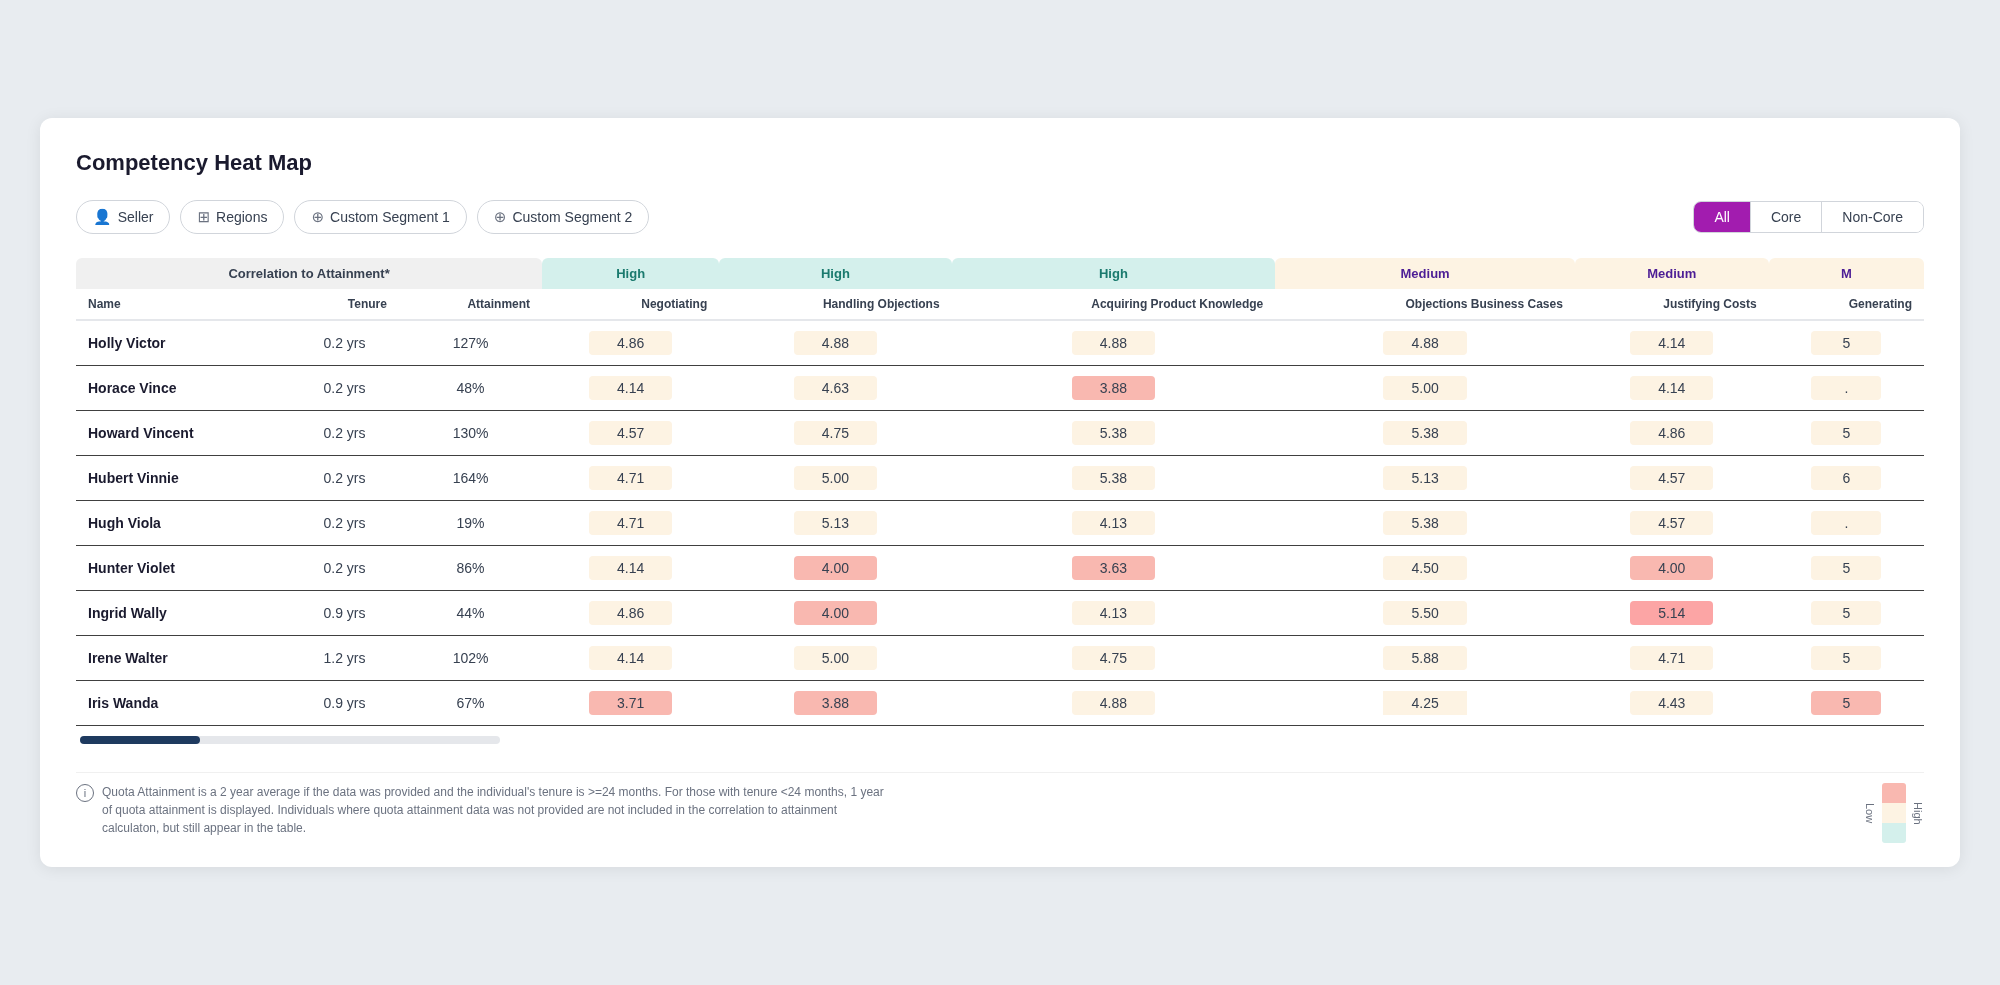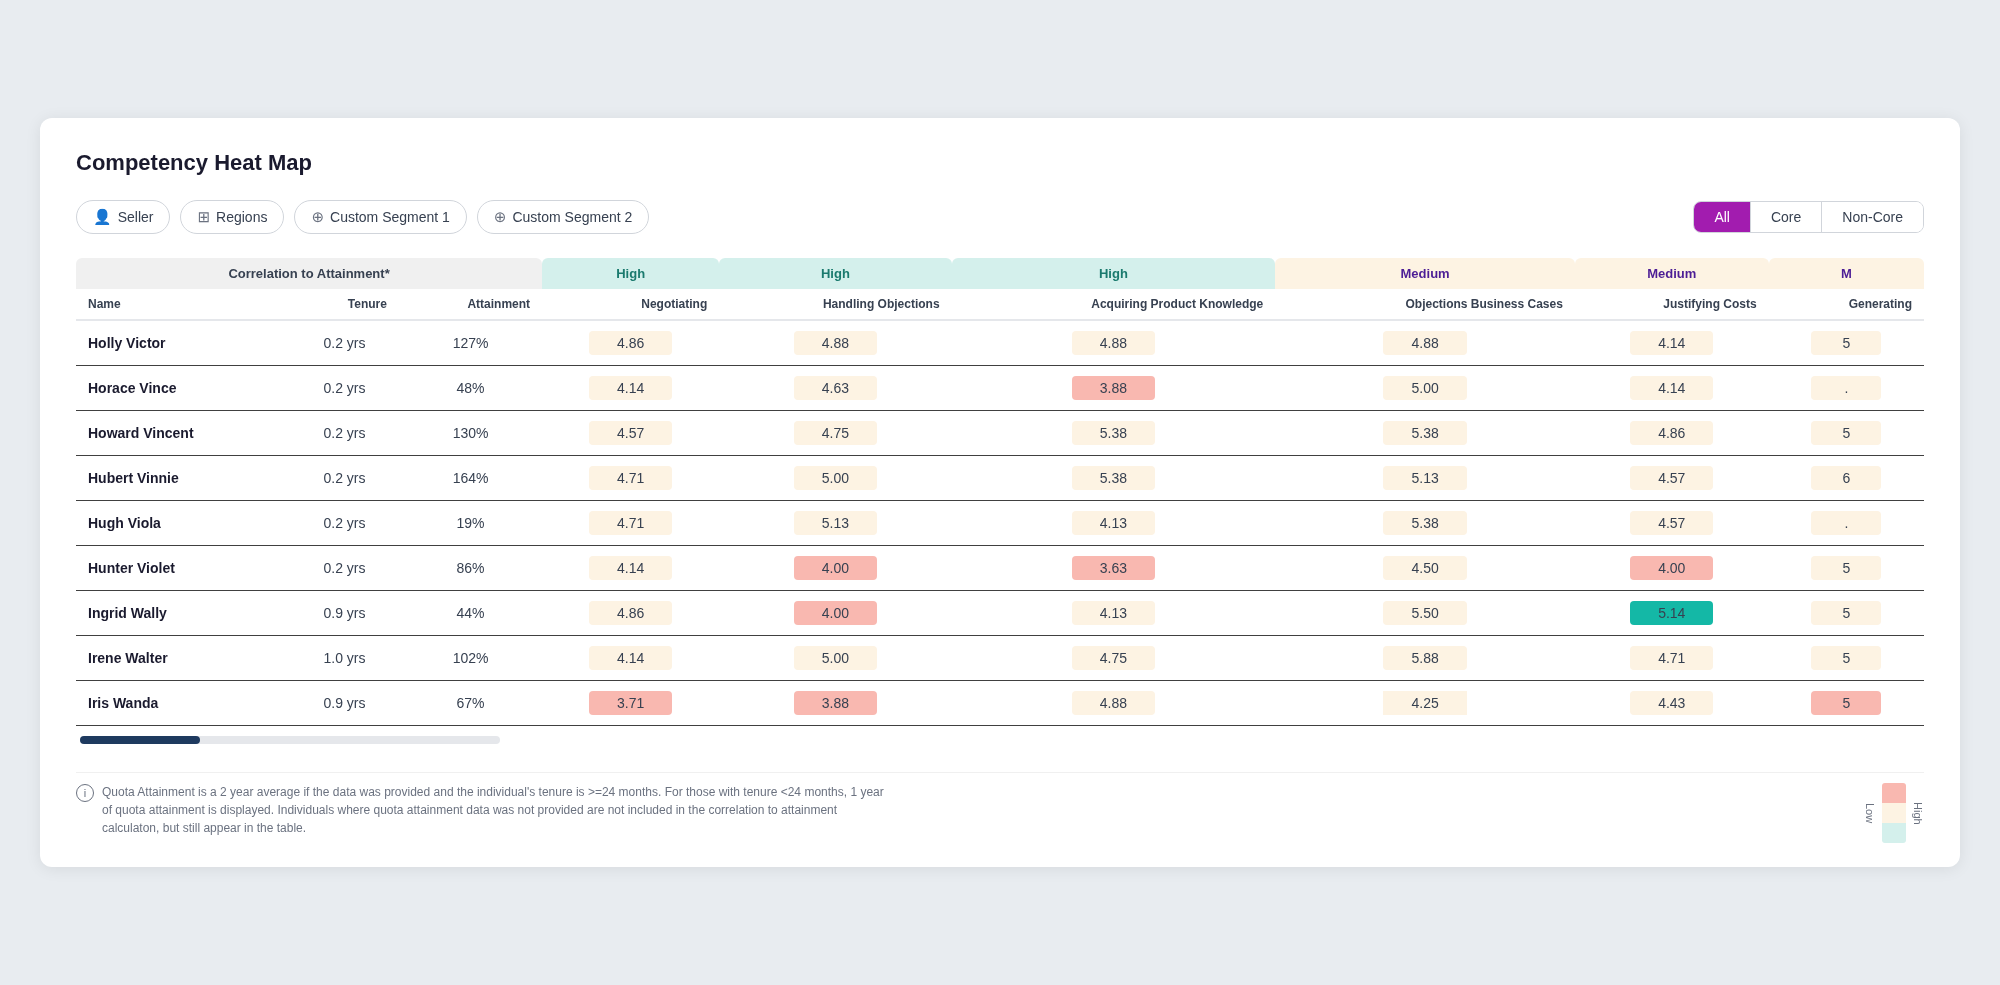--- a/index.html
+++ b/index.html
@@ -323,26 +323,26 @@
             <td class="value"><span style="display: inline-block; padding: 4px 28px; border-radius: 4px; min-width: 70px; text-align: center; background: rgb(253, 243, 227);">5</span></td>
           </tr>
           <tr>
             <td class="name">Ingrid Wally</td>
             <td class="center">0.9 yrs</td>
             <td class="center">44%</td>
             <td class="value"><span style="display: inline-block; padding: 4px 28px; border-radius: 4px; min-width: 70px; text-align: center; background: rgb(253, 243, 227);">4.86</span></td>
             <td class="value"><span style="display: inline-block; padding: 4px 28px; border-radius: 4px; min-width: 70px; text-align: center; background: rgb(249, 184, 176);">4.00</span></td>
             <td class="value"><span style="display: inline-block; padding: 4px 28px; border-radius: 4px; min-width: 70px; text-align: center; background: rgb(253, 243, 227);">4.13</span></td>
             <td class="value"><span style="display: inline-block; padding: 4px 28px; border-radius: 4px; min-width: 70px; text-align: center; background: rgb(253, 243, 227);">5.50</span></td>
-            <td class="value"><span style="display: inline-block; padding: 4px 28px; border-radius: 4px; min-width: 70px; text-align: center; background: #14b8a6;">5.14</span></td>
+            <td class="value"><span style="display: inline-block; padding: 4px 28px; border-radius: 4px; min-width: 70px; text-align: center; background: #fca5a5;">5.14</span></td>
             <td class="value"><span style="display: inline-block; padding: 4px 28px; border-radius: 4px; min-width: 70px; text-align: center; background: rgb(253, 243, 227);">5</span></td>
           </tr>
           <tr>
             <td class="name">Irene Walter</td>
-            <td class="center">1.0 yrs</td>
+            <td class="center">1.2 yrs</td>
             <td class="center">102%</td>
             <td class="value"><span style="display: inline-block; padding: 4px 28px; border-radius: 4px; min-width: 70px; text-align: center; background: rgb(253, 243, 227);">4.14</span></td>
             <td class="value"><span style="display: inline-block; padding: 4px 28px; border-radius: 4px; min-width: 70px; text-align: center; background: rgb(253, 243, 227);">5.00</span></td>
             <td class="value"><span style="display: inline-block; padding: 4px 28px; border-radius: 4px; min-width: 70px; text-align: center; background: rgb(253, 243, 227);">4.75</span></td>
             <td class="value"><span style="display: inline-block; padding: 4px 28px; border-radius: 4px; min-width: 70px; text-align: center; background: rgb(253, 243, 227);">5.88</span></td>
             <td class="value"><span style="display: inline-block; padding: 4px 28px; border-radius: 4px; min-width: 70px; text-align: center; background: rgb(253, 243, 227);">4.71</span></td>
             <td class="value"><span style="display: inline-block; padding: 4px 28px; border-radius: 4px; min-width: 70px; text-align: center; background: rgb(253, 243, 227);">5</span></td>
           </tr>
           <tr>
             <td class="name">Iris Wanda</td>

